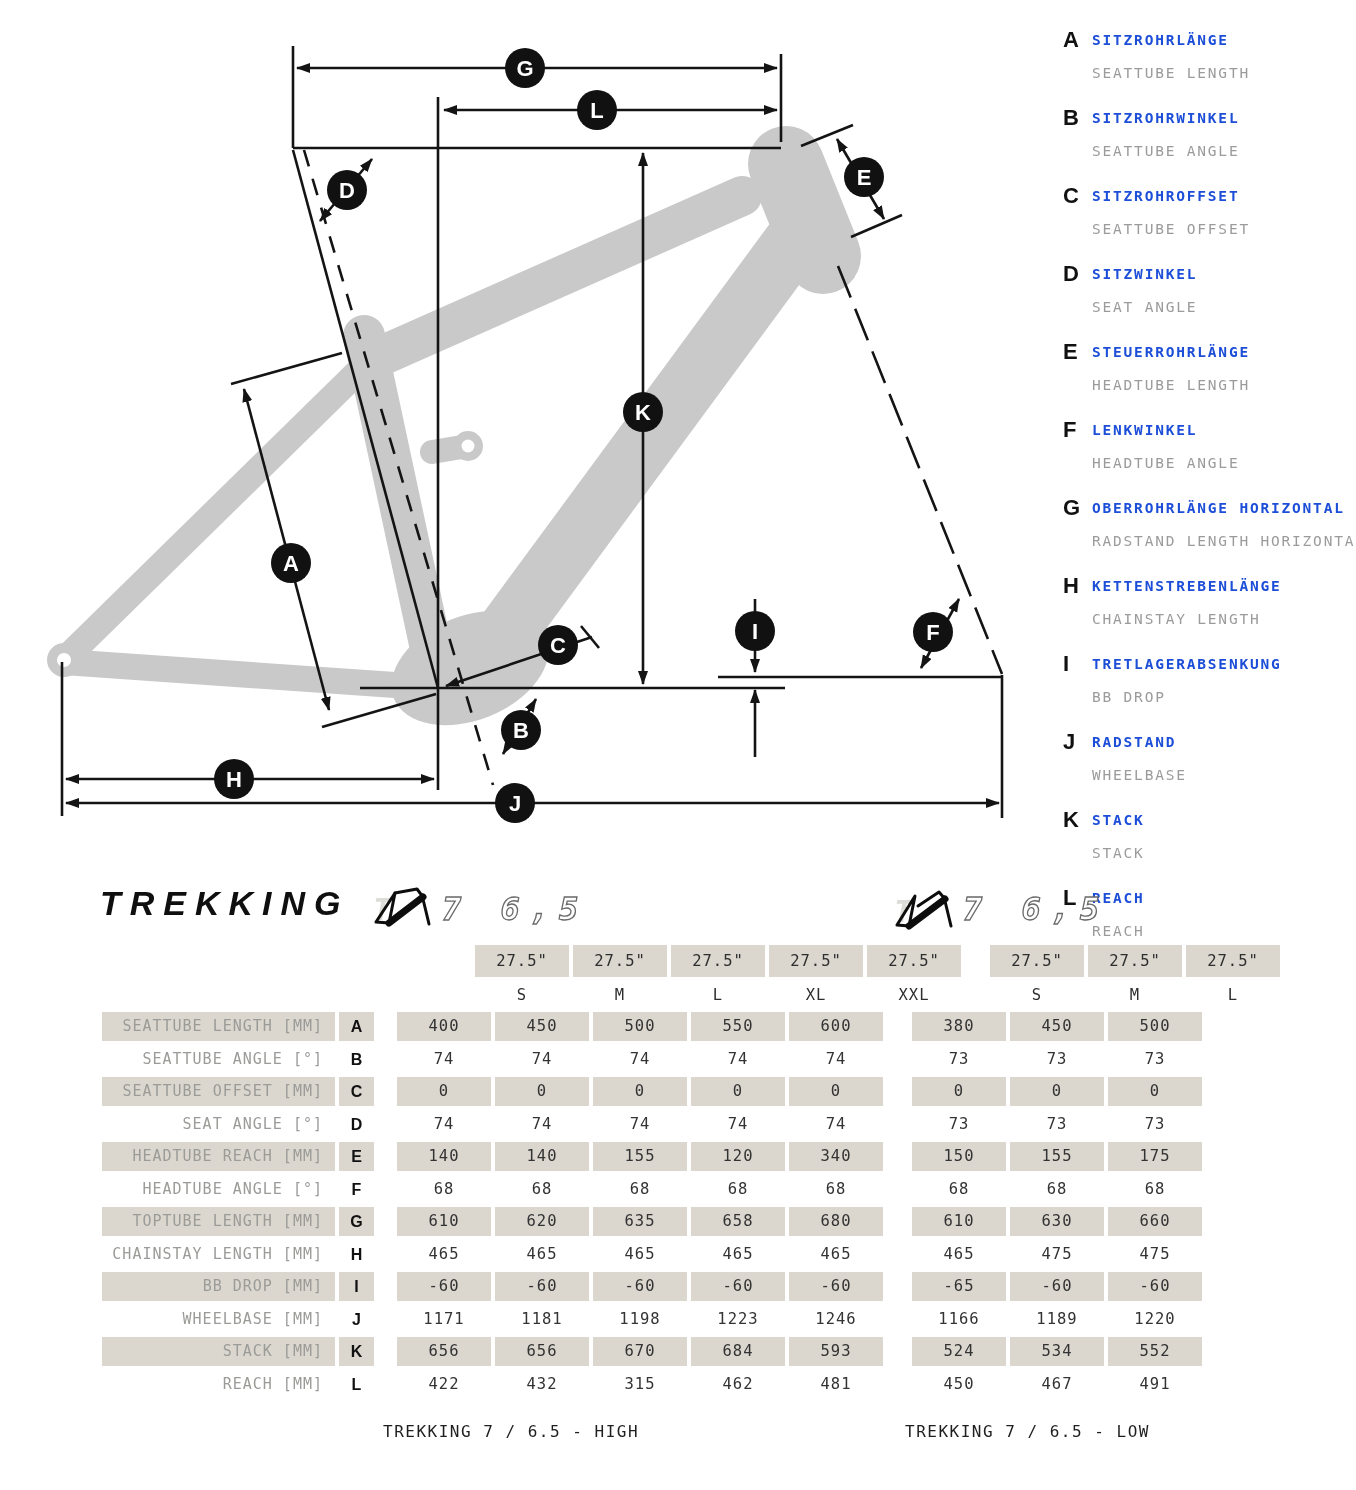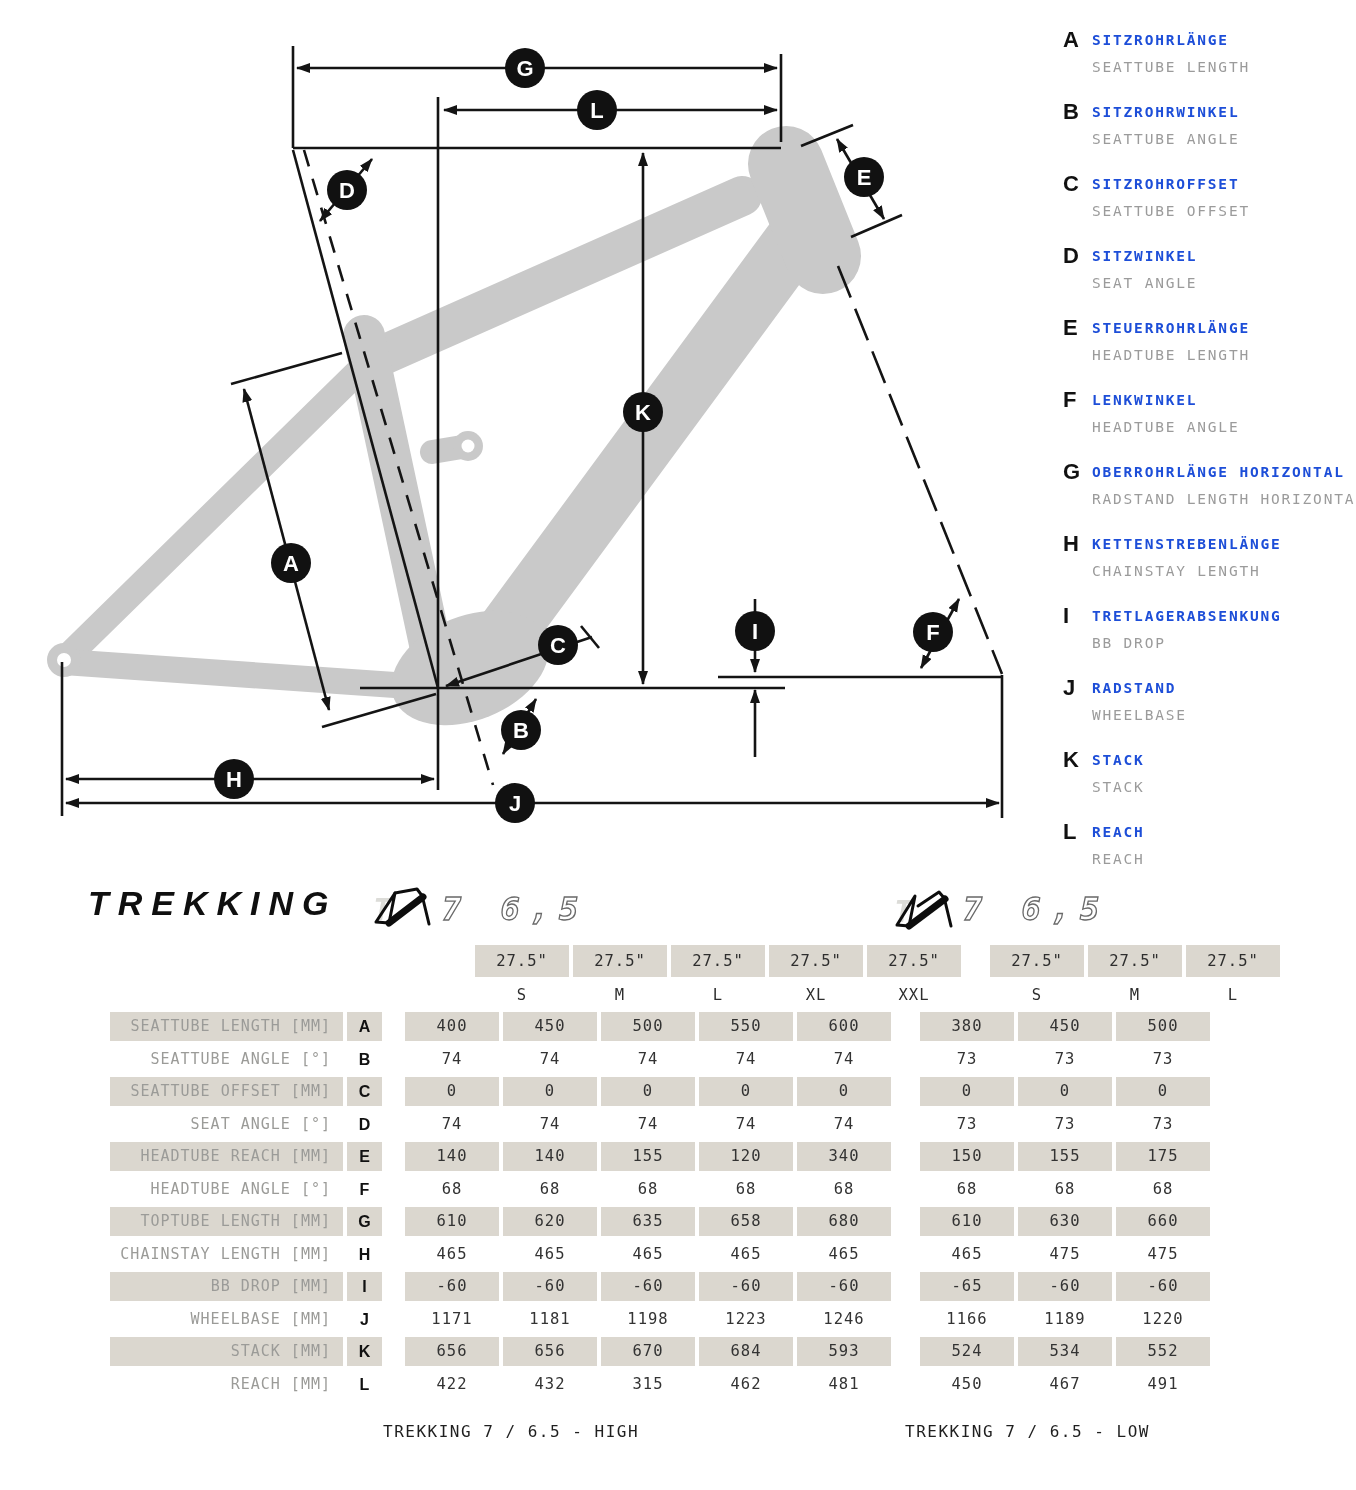--- a/index.html
+++ b/index.html
@@ -10,32 +10,32 @@
   
   #diagram{left:0;top:0;}
 
   
   #legend{left:1063px;top:30px;width:293px;}
   .leg-item{display:grid;grid-template-columns:29px 1fr;margin-bottom:25px;}
   .leg-item.gap{margin-top:12px;}
   .leg-letter{font-family:"Liberation Sans", sans-serif;font-weight:bold;
               font-size:22px;color:#111;line-height:20px;}
   .leg-de{font-size:14.5px;font-weight:bold;color:#1d4ed8;letter-spacing:1.8px;line-height:20px;white-space:nowrap;}
-  .leg-en{grid-column:2;font-size:14.5px;color:#9b9b9b;letter-spacing:1.8px;line-height:20px;margin-top:7px;white-space:nowrap;}
+  .leg-en{grid-column:2;font-size:14.5px;color:#9b9b9b;letter-spacing:1.8px;line-height:20px;margin-top:13px;white-space:nowrap;}
 
   
-  #title{left:88px;top:884px;font-family:"Liberation Sans", sans-serif;
+  #title{left:100px;top:884px;font-family:"Liberation Sans", sans-serif;
          font-style:italic;font-weight:bold;font-size:34px;letter-spacing:9px;color:#0f0f0f;}
   #logo1{left:372px;top:884px;}
   #logo2{left:893px;top:884px;}
   .logo{display:flex;align-items:flex-start;}
 
   #wheel-row{left:0;top:945px;}
   #size-row{left:0;top:982px;}
-  #rows{left:0;top:1012px;padding-left:20px;}
+  #rows{left:12px;top:1012px;}
 
   .trow{display:flex;align-items:center;height:29px;margin-bottom:3.5px;}
   .hrow{height:32px;}
   .srow{height:26px;}
   .lead{width:362px;margin-left:90px;flex:none;}
   .cell-label{width:233px;margin-left:90px;flex:none;text-align:right;
               font-size:15px;letter-spacing:1px;color:#9b9b98;
               padding-right:12px;box-sizing:border-box;line-height:29px;}
   .cell-letter{width:35px;margin-left:4px;flex:none;text-align:center;
                font-family:"Liberation Sans", sans-serif;font-weight:bold;

